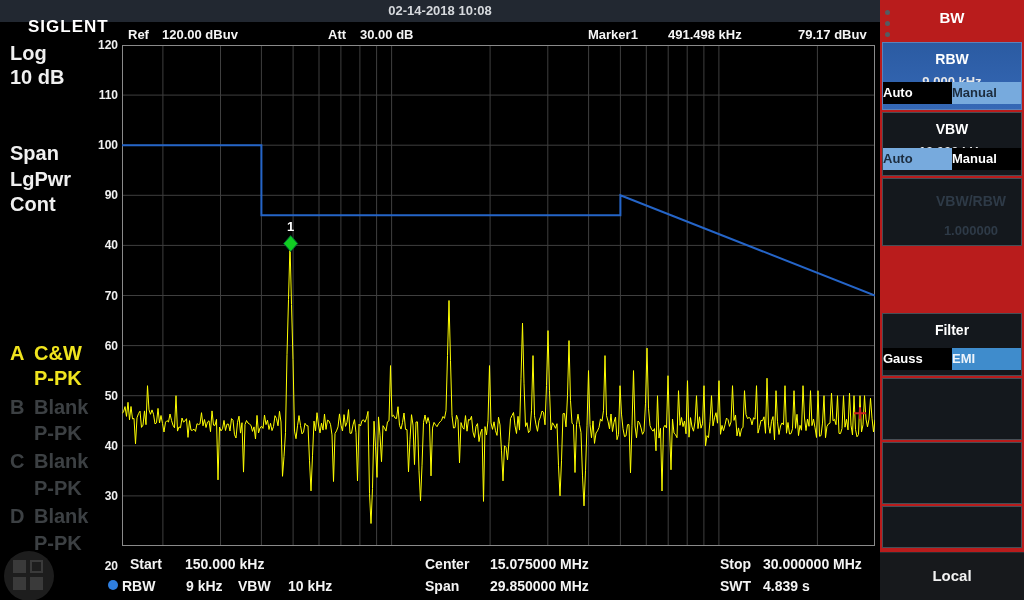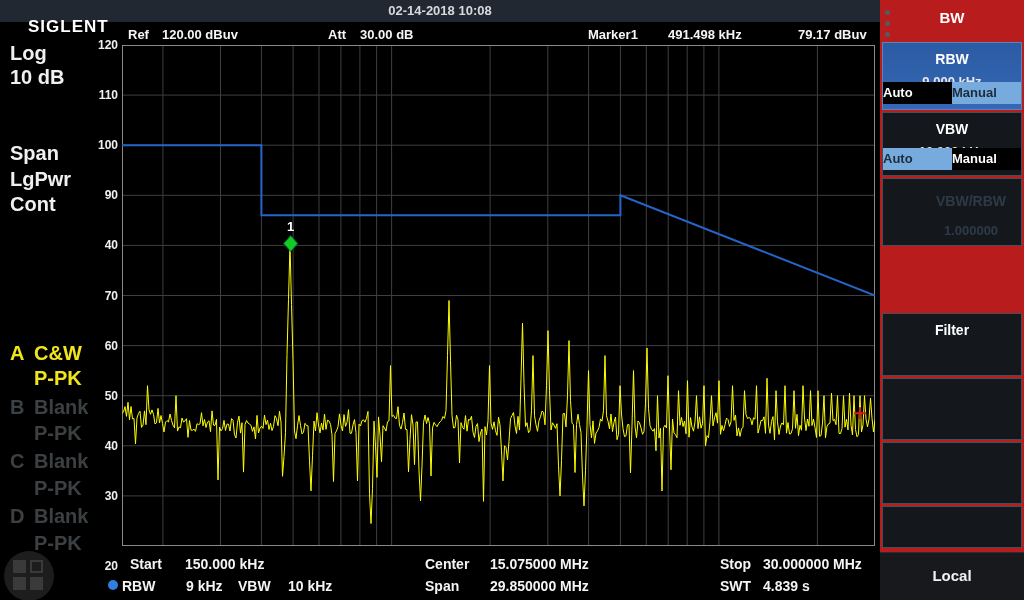--- a/index.html
+++ b/index.html
@@ -202,20 +202,24 @@
     </div>
 
     <div class="mbtn dis" style="top:178px; height:68px">
       <span class="t" style="margin-top:14px">VBW/RBW</span>
       <span class="v" style="margin-top:14px">1.000000</span>
     </div>
 
 
     <div class="mbtn" style="top:313px; height:63px">
       <span class="t">Filter</span>
+      <div class="chips">
+        <span class="chip">Gauss</span>
+        <span class="chip sel emi">EMI</span>
+      </div>
     </div>
 
     <div class="mbtn" style="top:378px; height:62px"></div>
     <div class="mbtn" style="top:442px; height:62px"></div>
     <div class="mbtn" style="top:506px; height:42px"></div>
 
     <div class="localbar">
       <span>Local</span>
     </div>
   </aside>

